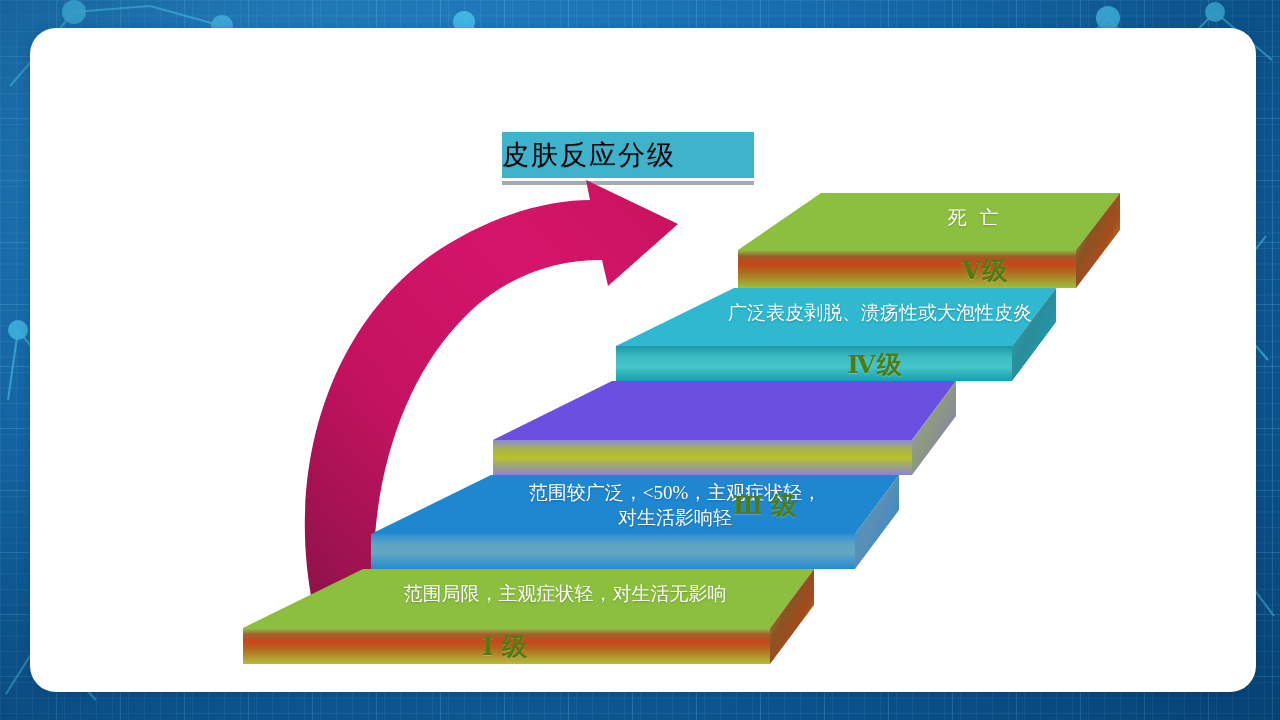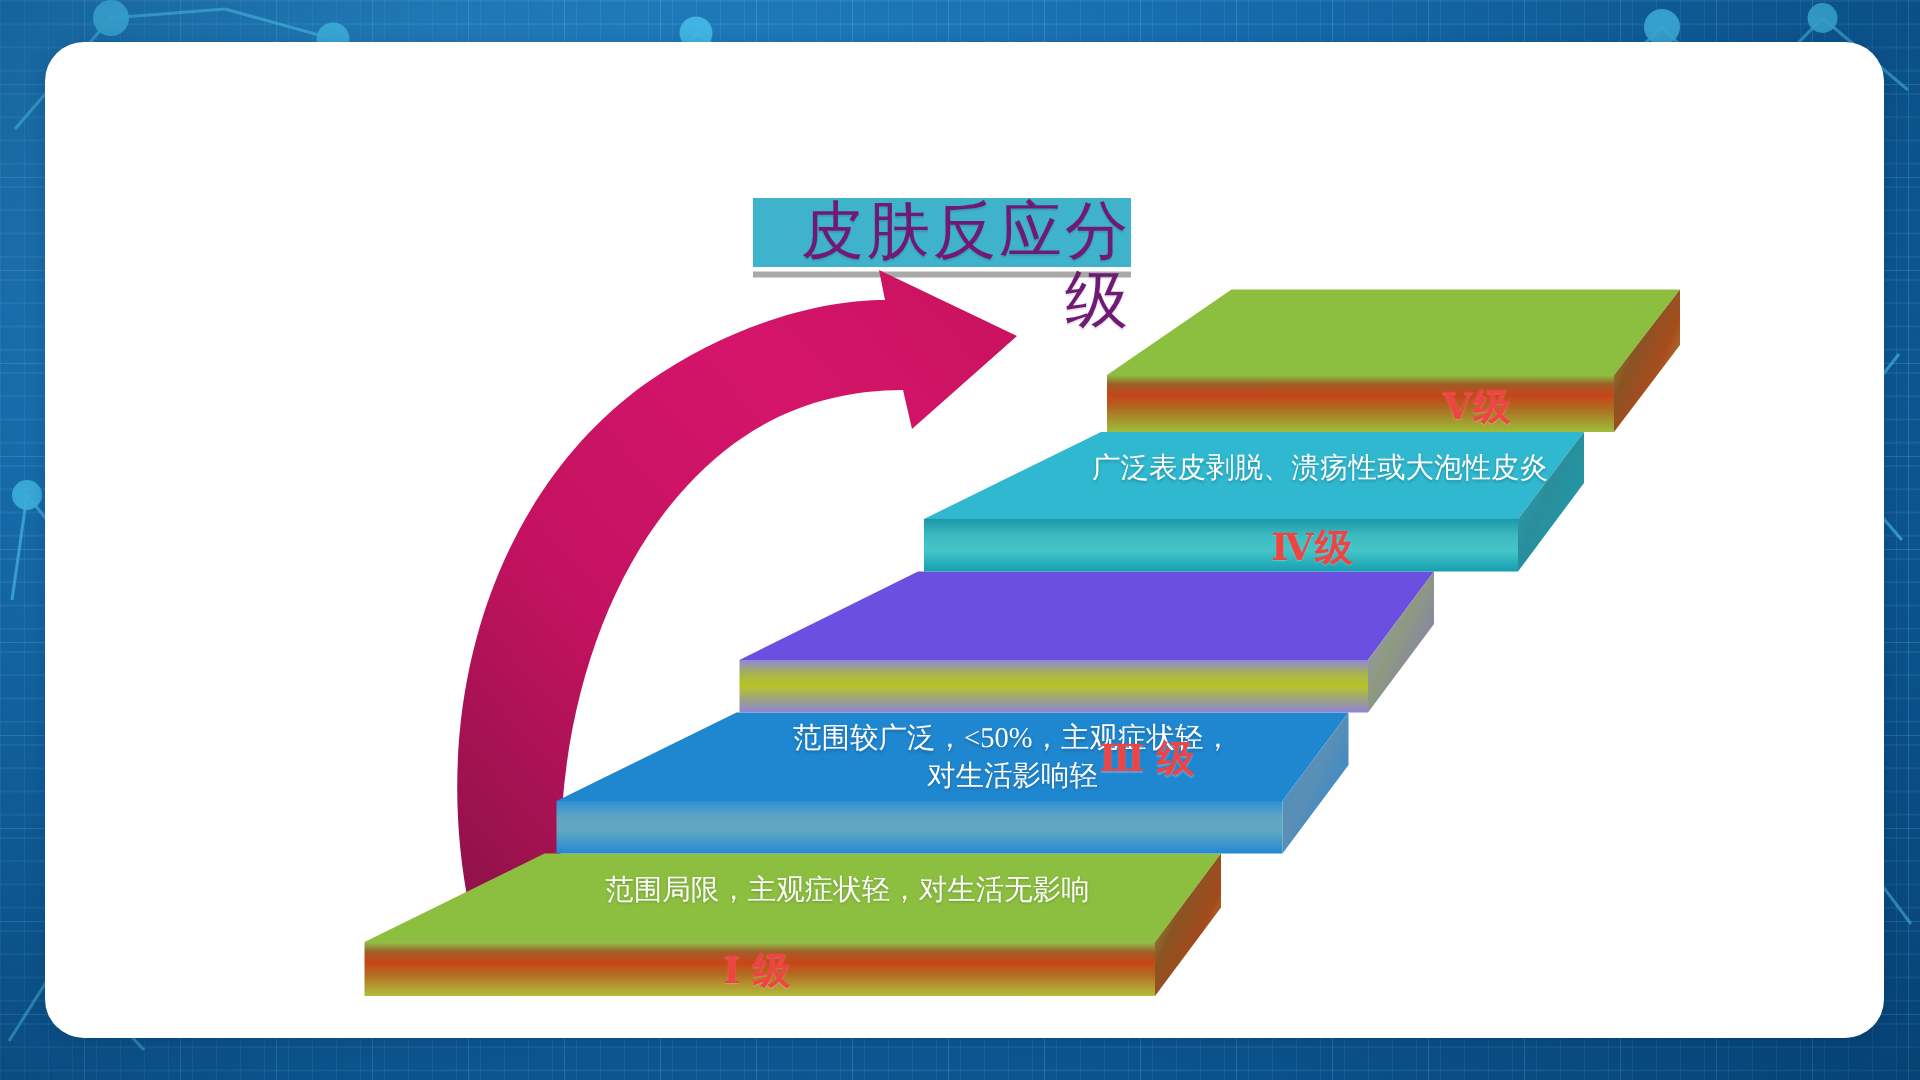--- a/index.html
+++ b/index.html
@@ -44,41 +44,41 @@
   .card {
     position:absolute; left:30px; top:28px; width:1226px; height:664px;
     background:#ffffff; border-radius:26px;
     box-shadow:0 2px 14px rgba(0,40,80,0.25);
     overflow:hidden;
   }
 
   
   .title-wrap { position:absolute; left:472px; top:104px; width:252px; }
   .title-box {
-    background:#3fb3cc; color:#701a75;
-    font-size:42px; line-height:46px; height:46px;
-    text-align:right; letter-spacing:2px;
+    background:#3fb3cc; color:#000000;
+    font-size:27px; line-height:46px; height:46px;
+    text-align:left; letter-spacing:2px;
     font-family:"Liberation Serif","DejaVu Serif",serif;
     text-shadow:0 1px 1px rgba(0,0,0,0.12);
   }
   .title-rule { height:4px; background:#a9a9a9; margin-top:3px; }
 
   
   #stairs { position:absolute; left:0; top:0; width:1226px; height:664px; }
   .step-label-top, .step-label-front {
     position:absolute; pointer-events:none;
     white-space:pre-line; text-align:center;
     font-family:"Liberation Serif","DejaVu Serif",serif;
   }
   .step-label-top {
     color:#ffffff; font-size:19px; line-height:25px;
     text-shadow:0 1px 2px rgba(0,0,0,0.22);
   }
   .step-label-front {
-    color:#ef4444; font-size:25px; font-weight:bold;
+    color:#4d7c0f; font-size:25px; font-weight:bold;
     letter-spacing:1px;
     text-shadow:0 1px 1px rgba(255,255,255,0.25);
   }
 </style>
 </head>
 <body>
 
 <div id="stage">
 
   <div class="bg-base"></div>
@@ -255,16 +255,17 @@
     <div class="step-label-front" style="left:330px; top:602px; width:290px;">Ⅰ  级</div>
 
     <div class="step-label-top" style="left:455px; top:452px; width:380px;">范围较广泛，&lt;50%，主观症状轻，
 对生活影响轻</div>
 
     <div class="step-label-front" style="left:590px; top:413px; width:290px;margin-top:48px;">Ⅲ  级</div>
 
     <div class="step-label-top" style="left:650px; top:272px; width:400px;">广泛表皮剥脱、溃疡性或大泡性皮炎</div>
     <div class="step-label-front" style="left:700px; top:320px; width:290px;text-align:center;">Ⅳ级</div>
 
+    <div class="step-label-top" style="left:820px; top:177px; width:250px; letter-spacing:4px;">死  亡</div>
     <div class="step-label-front" style="left:830px; top:226px; width:250px;">Ⅴ级</div>
 
   </div>
 </div>
 
 </body></html>

